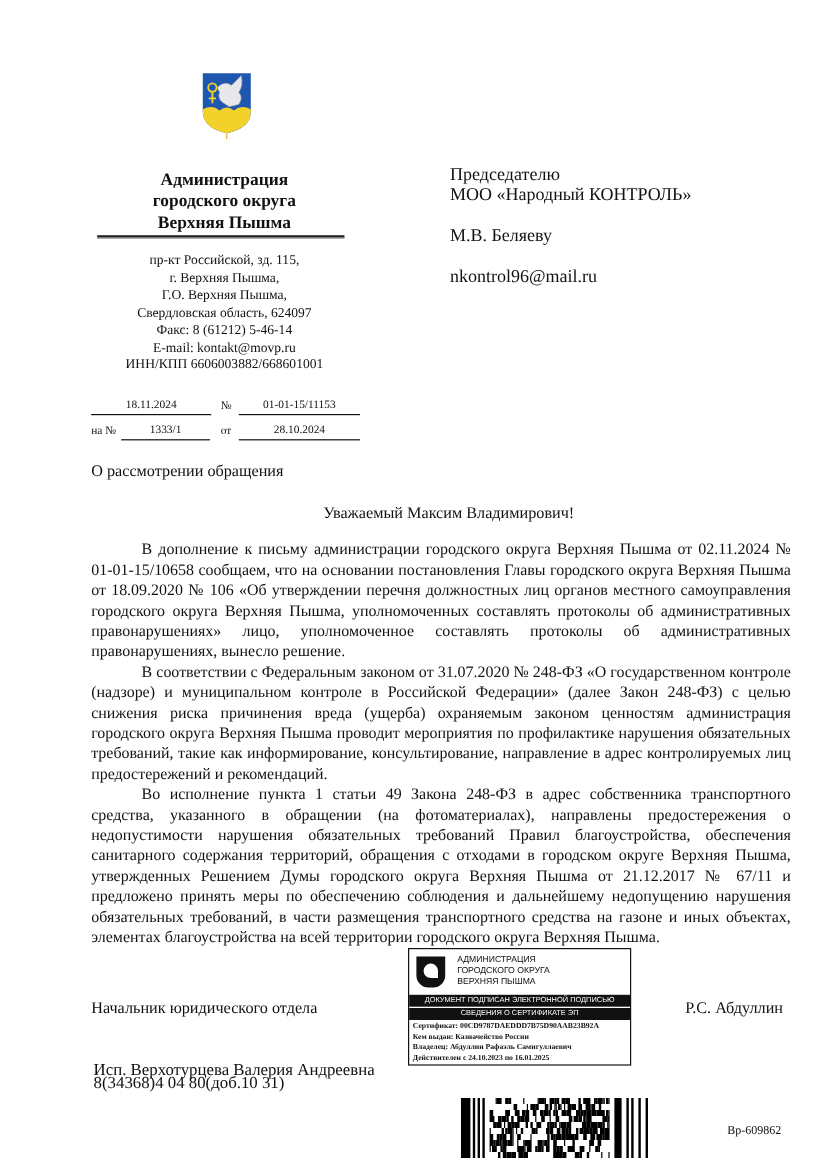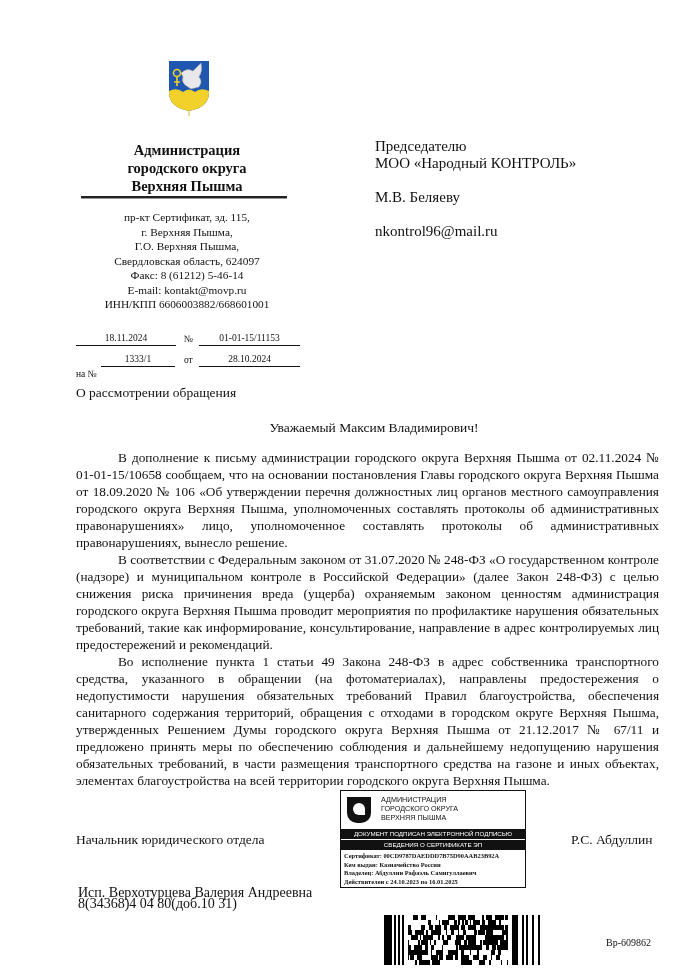--- a/index.html
+++ b/index.html
@@ -48,36 +48,36 @@
 </div>
 
 <div class="abs org-name">
   <div>Администрация</div>
   <div>городского округа</div>
   <div>Верхняя Пышма</div>
 </div>
 <div class="abs org-rule"></div>
 
 <div class="abs org-addr">
-  <div>пр-кт Сертификат, зд. 115,</div>
+  <div>пр-кт Российской, зд. 115,</div>
   <div>г. Верхняя Пышма,</div>
   <div>Г.О. Верхняя Пышма,</div>
   <div>Свердловская область, 624097</div>
   <div>Факс: 8 (61212) 5-46-14</div>
   <div>E-mail: kontakt@movp.ru</div>
   <div>ИНН/КПП 6606003882/668601001</div>
 </div>
 
 <div class="abs reg-row" style="left:0;top:333px;width:688px;height:14px;">
   <div class="reg-line" style="left:76px;width:100px;top:0;">18.11.2024</div>
   <div class="reg-label" style="left:184px;top:1px;">№</div>
   <div class="reg-line" style="left:199px;width:101px;top:0;">01-01-15/11153</div>
 </div>
 <div class="abs reg-row" style="left:0;top:354px;width:688px;height:14px;">
-  <div class="reg-label" style="left:76px;top:1px;margin-top:14px;">на №</div>
+  <div class="reg-label" style="left:76px;top:1px;">на №</div>
   <div class="reg-line" style="left:101px;width:74px;top:0;">1333/1</div>
   <div class="reg-label" style="left:184px;top:1px;">от</div>
   <div class="reg-line" style="left:199px;width:101px;top:0;">28.10.2024</div>
 </div>
 
 <div class="abs recipient">
   <div>Председателю</div>
   <div>МОО «Народный КОНТРОЛЬ»</div>
   <div style="height:17px"></div>
   <div>М.В. Беляеву</div>

